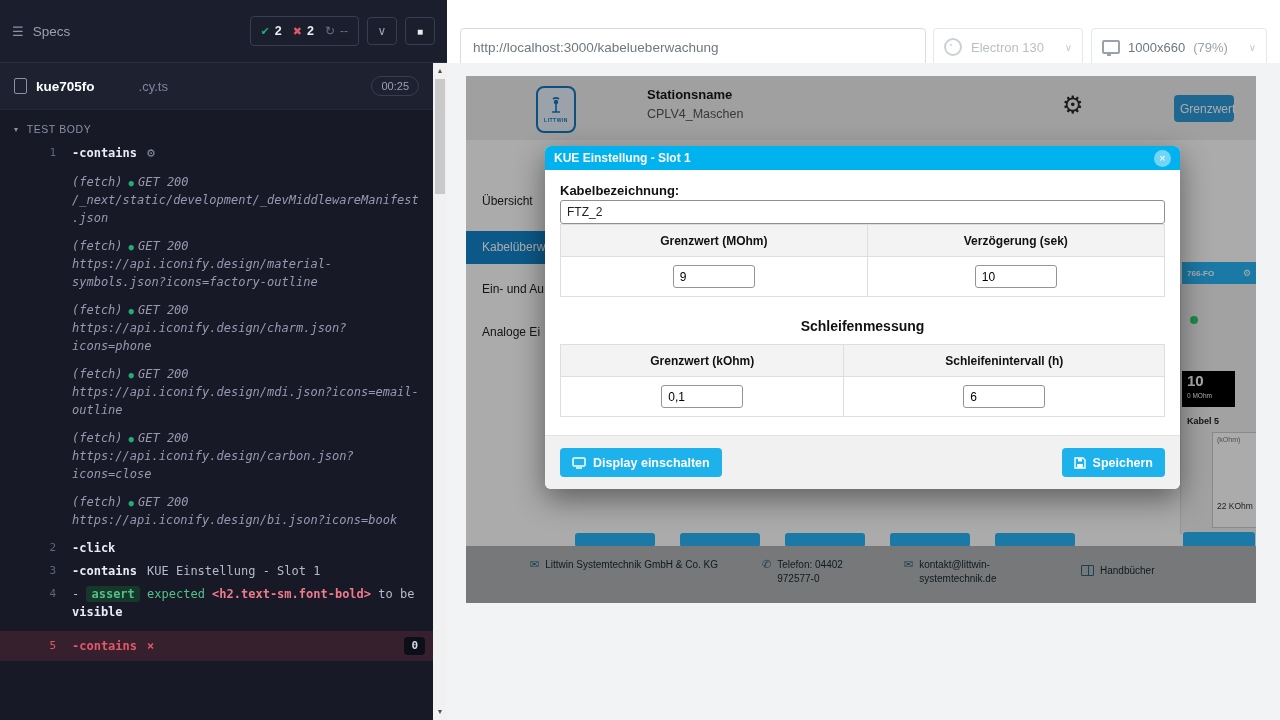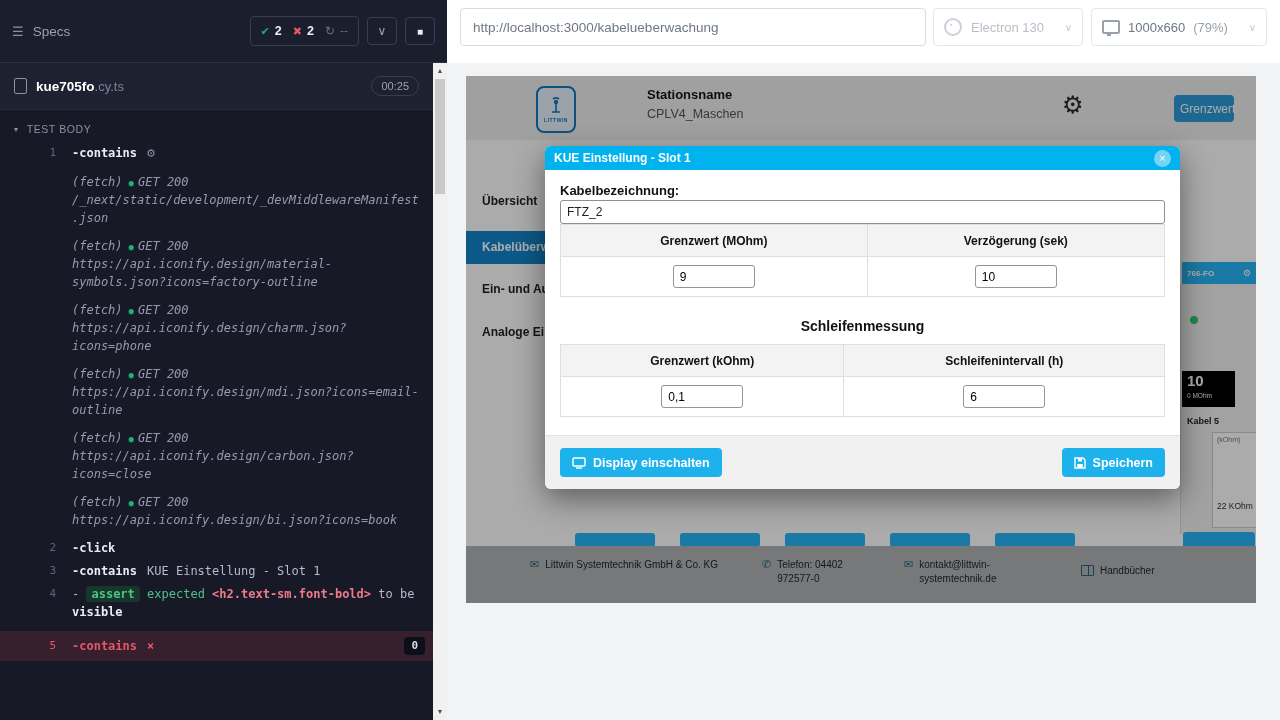--- a/index.html
+++ b/index.html
@@ -25,21 +25,21 @@
   .icon-btn{width:30px;height:28px;border:1px solid #383d52;border-radius:4px;background:transparent;
     color:#9aa0b4;display:flex;align-items:center;justify-content:center;font-size:12px;padding:0;}
   .stop-ic{color:#e9ebf5;font-size:10px;}
 
   .runner-body{flex:1;display:flex;overflow:hidden;}
   .log{flex:1;overflow:hidden;padding-bottom:20px;font-family:"DejaVu Sans Mono","Liberation Mono",monospace;}
   .spec-row{height:46px;display:flex;align-items:center;padding:0 14px;background:#1e2130;
     border-bottom:1px solid #242839;font-family:"Liberation Sans",sans-serif;}
   .doc-ic{width:11px;height:14px;border:1.5px solid #8a90a8;border-radius:2px;margin-right:9px;flex:none;}
   .spec-name{color:#fff;font-weight:bold;font-size:13.5px;}
-  .spec-ext{color:#7e849e;font-size:13px;}
+  .spec-ext{color:#7e849e;font-size:13px;margin-left:44px;}
   .spec-timer{margin-left:auto;border:1px solid #383d52;border-radius:10px;color:#9aa0b4;
     font-size:11px;padding:3px 9px;}
   .section-row{display:flex;align-items:center;gap:8px;padding:13px 14px 6px;color:#8a90a8;
     font-size:10.5px;letter-spacing:.6px;font-family:"Liberation Sans",sans-serif;}
   .sec-chev{font-size:8px;}
 
   .cmd{display:flex;align-items:flex-start;padding:2px 0;margin:1px 0;font-size:12px;line-height:1.5;}
   .num{flex:0 0 56px;text-align:right;color:#5d6380;font-size:11px;line-height:18px;}
   .cbody{flex:1;padding-left:16px;padding-right:8px;color:#c3c6d8;}
   .cname{font-weight:bold;color:#e9ebf5;}
@@ -64,22 +64,22 @@
   .count-badge{margin-left:auto;background:#0d0f18;color:#d7dae8;border-radius:4px;
     padding:1px 7px;font-size:11px;font-weight:bold;}
 
   .vscroll{width:14px;flex:none;background:#f1f1f1;display:flex;flex-direction:column;
     align-items:center;padding:3px 0;}
   .arr{font-size:7px;color:#505050;line-height:10px;cursor:pointer;}
   .track{flex:1;width:100%;display:flex;justify-content:center;}
   .thumb{width:10px;height:115px;background:#c9c9c9;margin-top:3px;}
 
   
-  .toolbar{position:absolute;left:447px;top:8px;width:833px;height:63px;background:#fff;
-    border-bottom:1px solid #e3e6e9;display:flex;align-items:flex-start;padding:0 13px;box-sizing:border-box;}
+  .toolbar{position:absolute;left:447px;top:16px;width:833px;height:63px;background:#fff;
+    border-bottom:1px solid #e3e6e9;display:flex;align-items:center;padding:0 13px;box-sizing:border-box;}
   .url-box{flex:0 0 466px;height:38px;border:1px solid #d8dce1;border-radius:4px;
     padding:0 12px;color:#6f7780;font-size:13.5px;font-family:inherit;box-sizing:border-box;background:#fff;}
   .browser-box{margin-left:auto;width:150px;height:38px;border:1px solid #e4e7eb;border-radius:4px;
     display:flex;align-items:center;gap:9px;padding:0 10px;color:#b8bfc7;font-size:13px;
     box-sizing:border-box;cursor:pointer;}
   .browser-ic{width:14px;height:14px;border:2px solid #ccd1d7;border-radius:50%;flex:none;position:relative;}
   .browser-ic::after{content:"";position:absolute;left:4px;top:4px;width:2px;height:2px;border-radius:50%;background:#ccd1d7;}
   .chev{margin-left:auto;font-size:10px;color:#c4cad1;}
   .viewport-box{margin-left:8px;width:176px;height:38px;border:1px solid #e4e7eb;border-radius:4px;
     display:flex;align-items:center;gap:8px;padding:0 10px;color:#6f7780;font-size:13px;
@@ -99,21 +99,21 @@
   .logo-txt{font-size:5px;font-weight:bold;color:#1478be;letter-spacing:.5px;margin-top:1px;}
   .station{position:absolute;left:181px;top:11px;}
   .st-label{font-size:13px;font-weight:bold;color:#151515;}
   .st-value{font-size:12.5px;color:#555;margin-top:5px;}
   .app-gear{position:absolute;left:596px;top:15px;font-size:24px;color:#2b2b2b;
     font-family:"DejaVu Sans",sans-serif;cursor:pointer;}
   .logout{position:absolute;left:708px;top:19px;width:60px;height:27px;background:#2d9ad9;border:none;
     border-radius:4px;color:#fff;font-size:12px;font-family:inherit;cursor:pointer;}
 
   .app-nav{position:absolute;left:0;top:64px;width:97px;bottom:57px;background:#fff;}
-  .nav-item{position:absolute;left:0;width:100%;font-size:12px;font-weight:bold;color:#222;
+  .nav-item{position:absolute;left:0;width:100%;font-size:12px;font-weight:normal;color:#222;
     padding-left:16px;box-sizing:border-box;cursor:pointer;}
   .nav-1{top:54px;}
   .nav-2{top:91px;height:33px;line-height:33px;background:#1285cd;color:#fff;}
   .nav-3{top:142px;}
   .nav-4{top:185px;}
 
   .panel-bg{position:absolute;left:714px;top:208px;width:76px;height:250px;background:#f2f2f2;border-left:1px solid #ddd;}
   .tile-head{position:absolute;left:716px;top:186px;width:74px;height:22px;background:#29b6f6;color:#fff;
     font-size:8px;font-weight:bold;display:flex;align-items:center;justify-content:space-between;
     padding:0 5px;box-sizing:border-box;}

